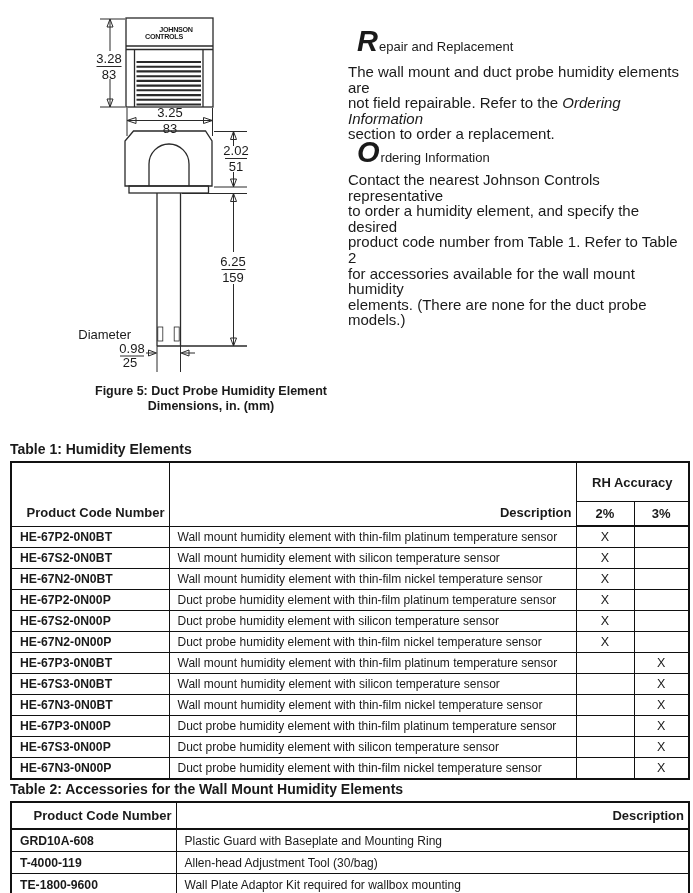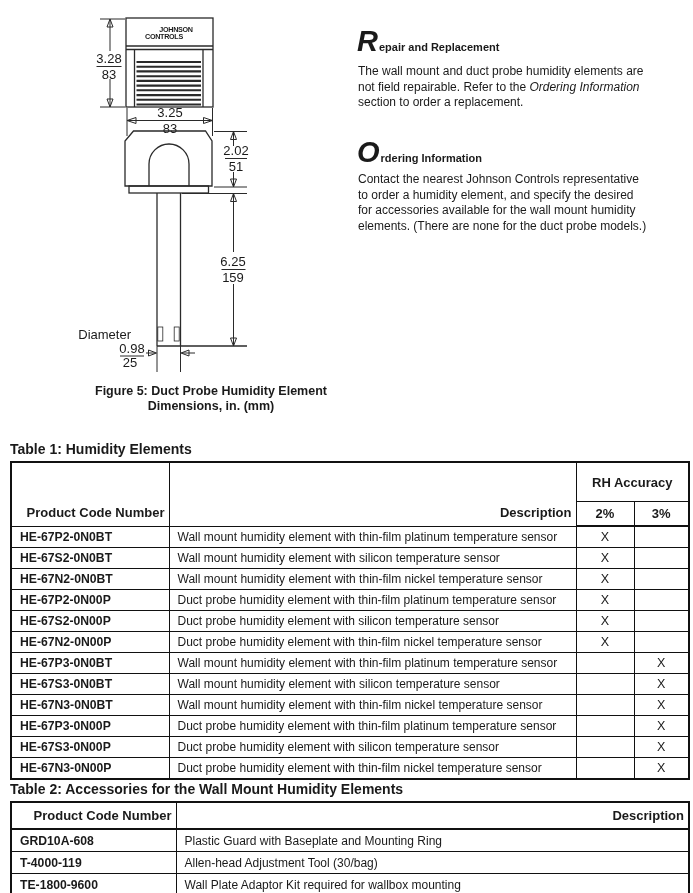--- a/index.html
+++ b/index.html
@@ -15,22 +15,22 @@
   .dimtxt{font-size:13px;text-anchor:middle;}
   .logotxt{font-size:7.2px;font-weight:bold;text-anchor:middle;letter-spacing:-0.3px;}
   .arrow{fill:#2a2a2a;stroke:none;}
   .slot{fill:#555;stroke:#111;stroke-width:.8;}
   
   #figure-caption{left:61px;top:384px;width:300px;text-align:center;
     font-weight:bold;font-size:12.5px;line-height:15px;}
   
   .section-heading{left:357px;display:flex;align-items:baseline;white-space:nowrap;}
   .dropcap{font-size:29px;font-weight:bold;font-style:italic;line-height:1;margin-right:1px;}
-  .heading-rest{font-size:11px;font-weight:bold;}
-  .body-par{left:358px;width:336px;font-size:12px;line-height:15.6px;}
+  .heading-rest{font-size:13px;font-weight:normal;}
+  .body-par{left:348px;width:336px;font-size:15px;line-height:15.6px;}
   .ln{display:block;}
   .inline{display:inline;}
   .ital{font-style:italic;}
   
   .tbl-block{left:10px;width:680px;}
   .tbl-title{font-weight:bold;font-size:14px;margin:4px 0 4px 0;}
   table{border-collapse:collapse;table-layout:fixed;background:#fff;}
   table.datatable{width:678px;border:2px solid #111;font-size:12px;}
   .datatable th,.datatable td{border:1px solid #111;padding:0 4px 0 8px;overflow:hidden;white-space:nowrap;}
   .datatable th{font-size:13px;font-weight:bold;text-align:right;}
@@ -161,20 +161,21 @@
 </div>
 
 <div class="abs section-heading" style="top:138px;">
   <span class="dropcap">O</span>
   <span class="heading-rest">rdering Information</span>
 </div>
 
 <div class="abs body-par" style="top:172px;">
   <span class="ln">Contact the nearest Johnson Controls representative</span>
   <span class="ln">to order a humidity element, and specify the desired</span>
+  <span class="ln">product code number from Table 1. Refer to Table 2</span>
   <span class="ln">for accessories available for the wall mount humidity</span>
   <span class="ln">elements. (There are none for the duct probe models.)</span>
 </div>
 
 <div class="abs tbl-block" style="top:437px;">
   <div class="tbl-title">Table 1: Humidity Elements</div>
   <table class="datatable" id="table1">
     <colgroup>
         <col style="width:158px">
         <col style="width:407px">

